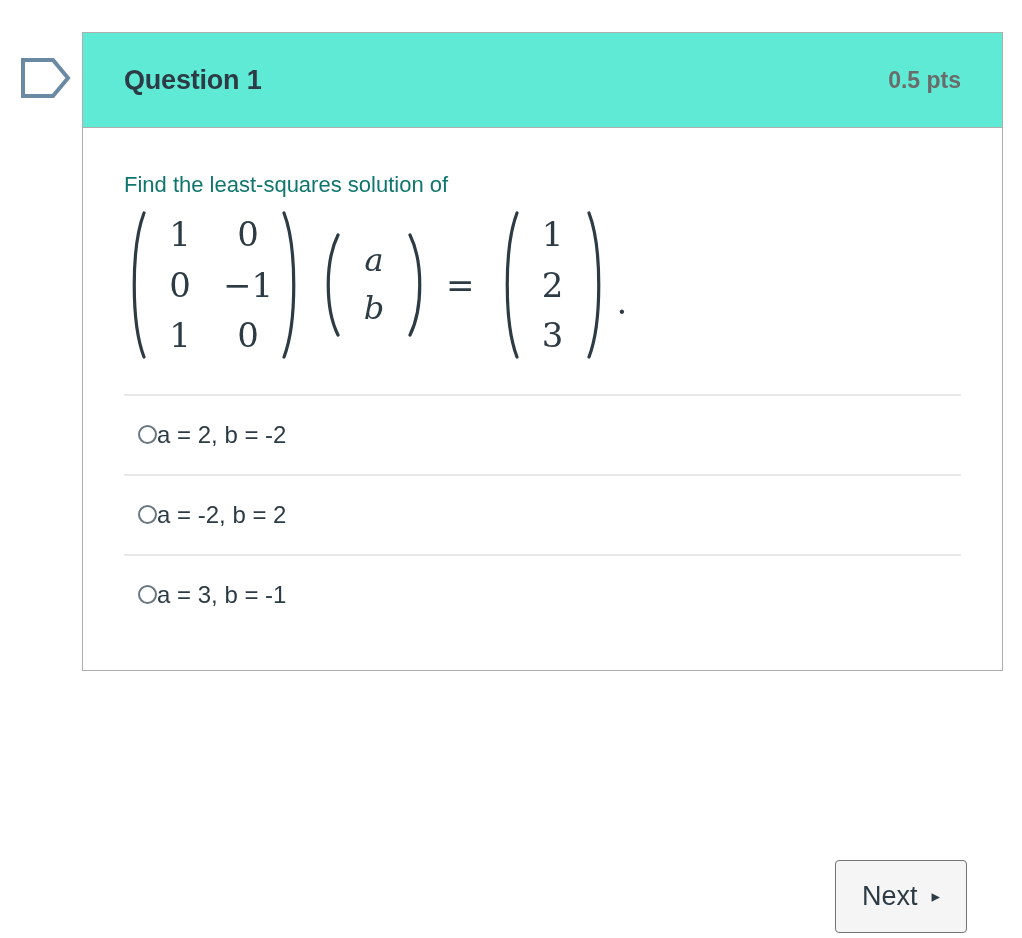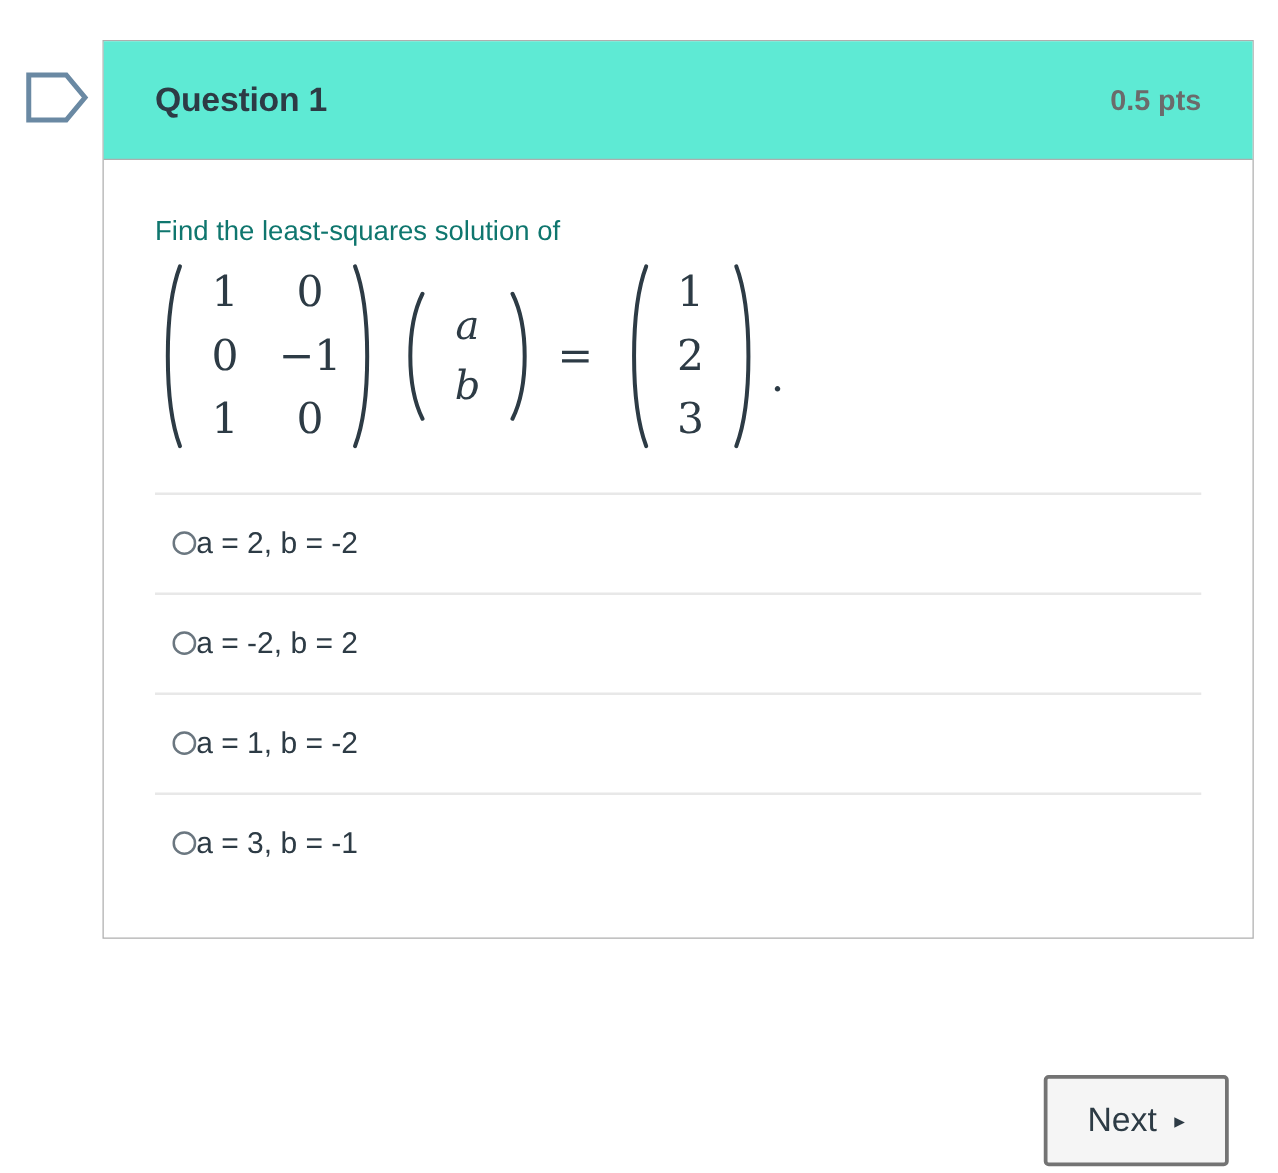--- a/index.html
+++ b/index.html
@@ -172,24 +172,24 @@
     font-size: 24px;
     color: #2d3b45;
     white-space: nowrap;
   }
 
   
   .next-button {
     position: absolute;
     left: 835px;
     top: 860px;
-    width: 148px;
+    width: 132px;
     height: 73px;
     background: #f5f5f5;
-    border: 3px solid #737373;
+    border: 1px solid #737373;
     border-radius: 4px;
     display: flex;
     align-items: center;
     justify-content: center;
     box-sizing: border-box;
     cursor: pointer;
   }
   .next-label {
     font-size: 27px;
     color: #2d3b45;
@@ -307,24 +307,20 @@
         <div class="answer-row">
           <span class="radio"></span>
           <span class="answer-label">a = 2, b = -2</span>
         </div>
 
         <div class="answer-row">
           <span class="radio"></span>
           <span class="answer-label">a = -2, b = 2</span>
         </div>
 
-        <div class="answer-row">
-          <span class="radio"></span>
-          <span class="answer-label">a = 1, b = -2</span>
-        </div>
 
         <div class="answer-row">
           <span class="radio"></span>
           <span class="answer-label">a = 3, b = -1</span>
         </div>
 
       </div>
     </div>
   </div>
 

